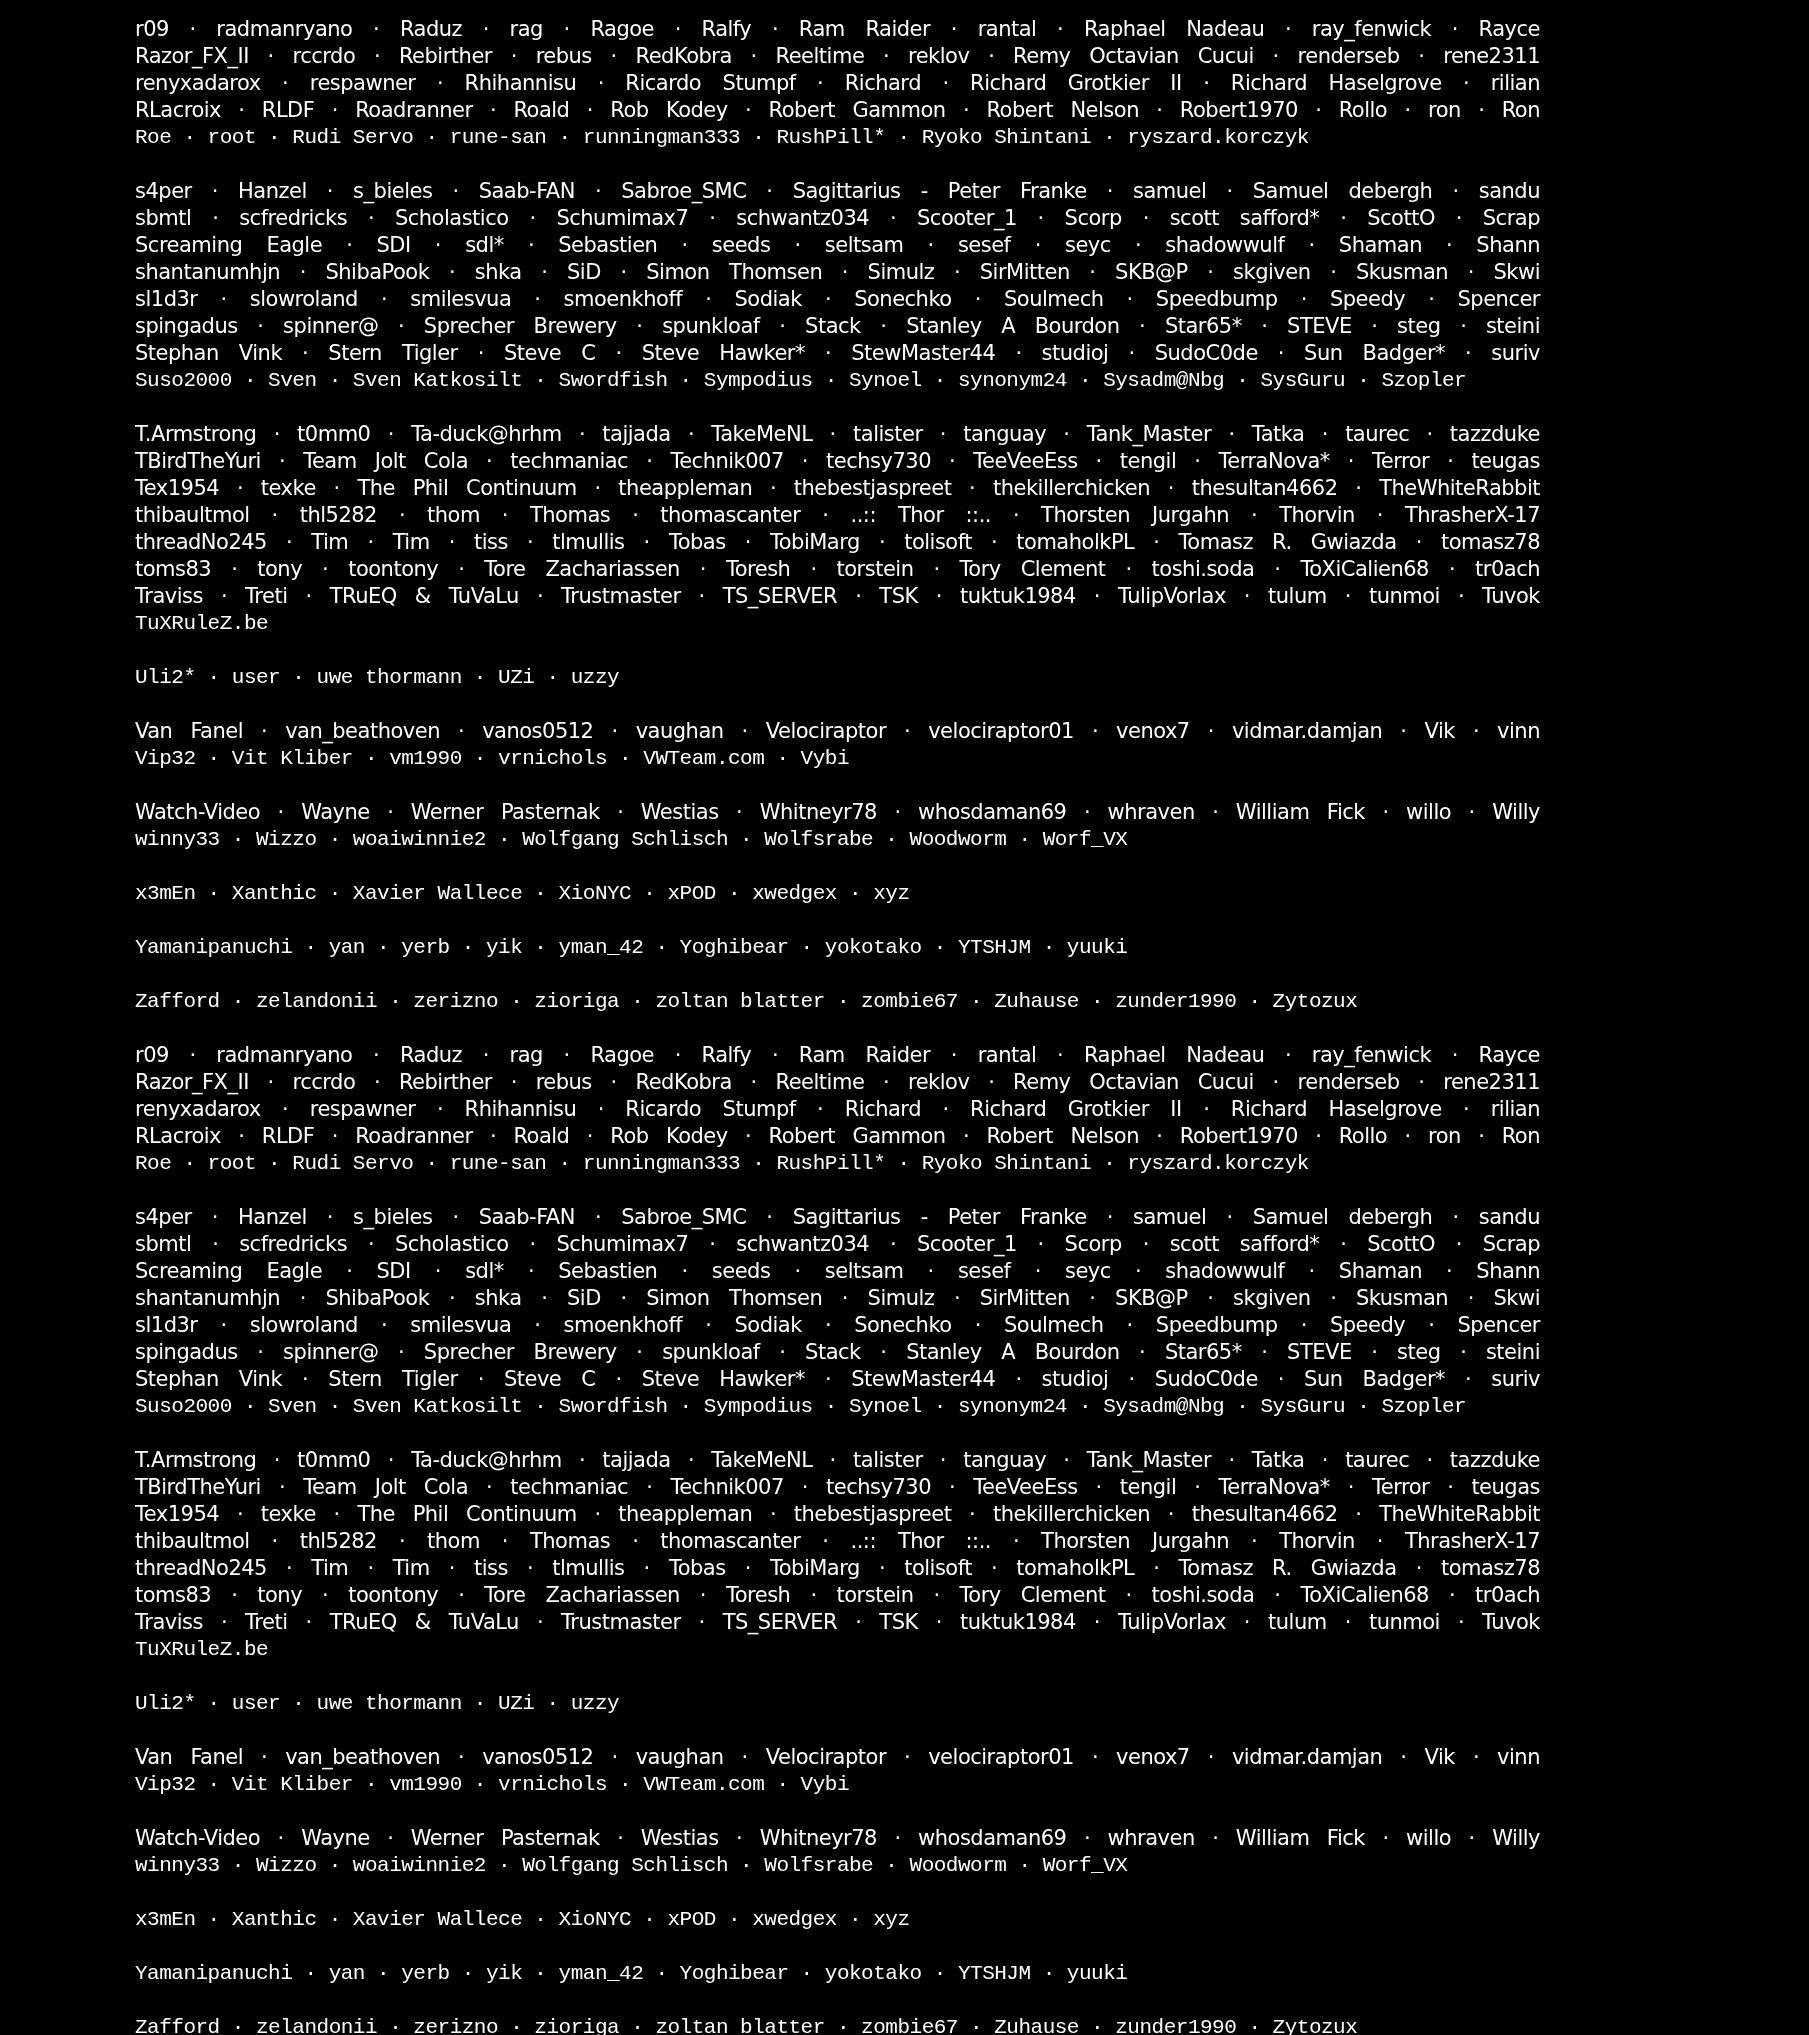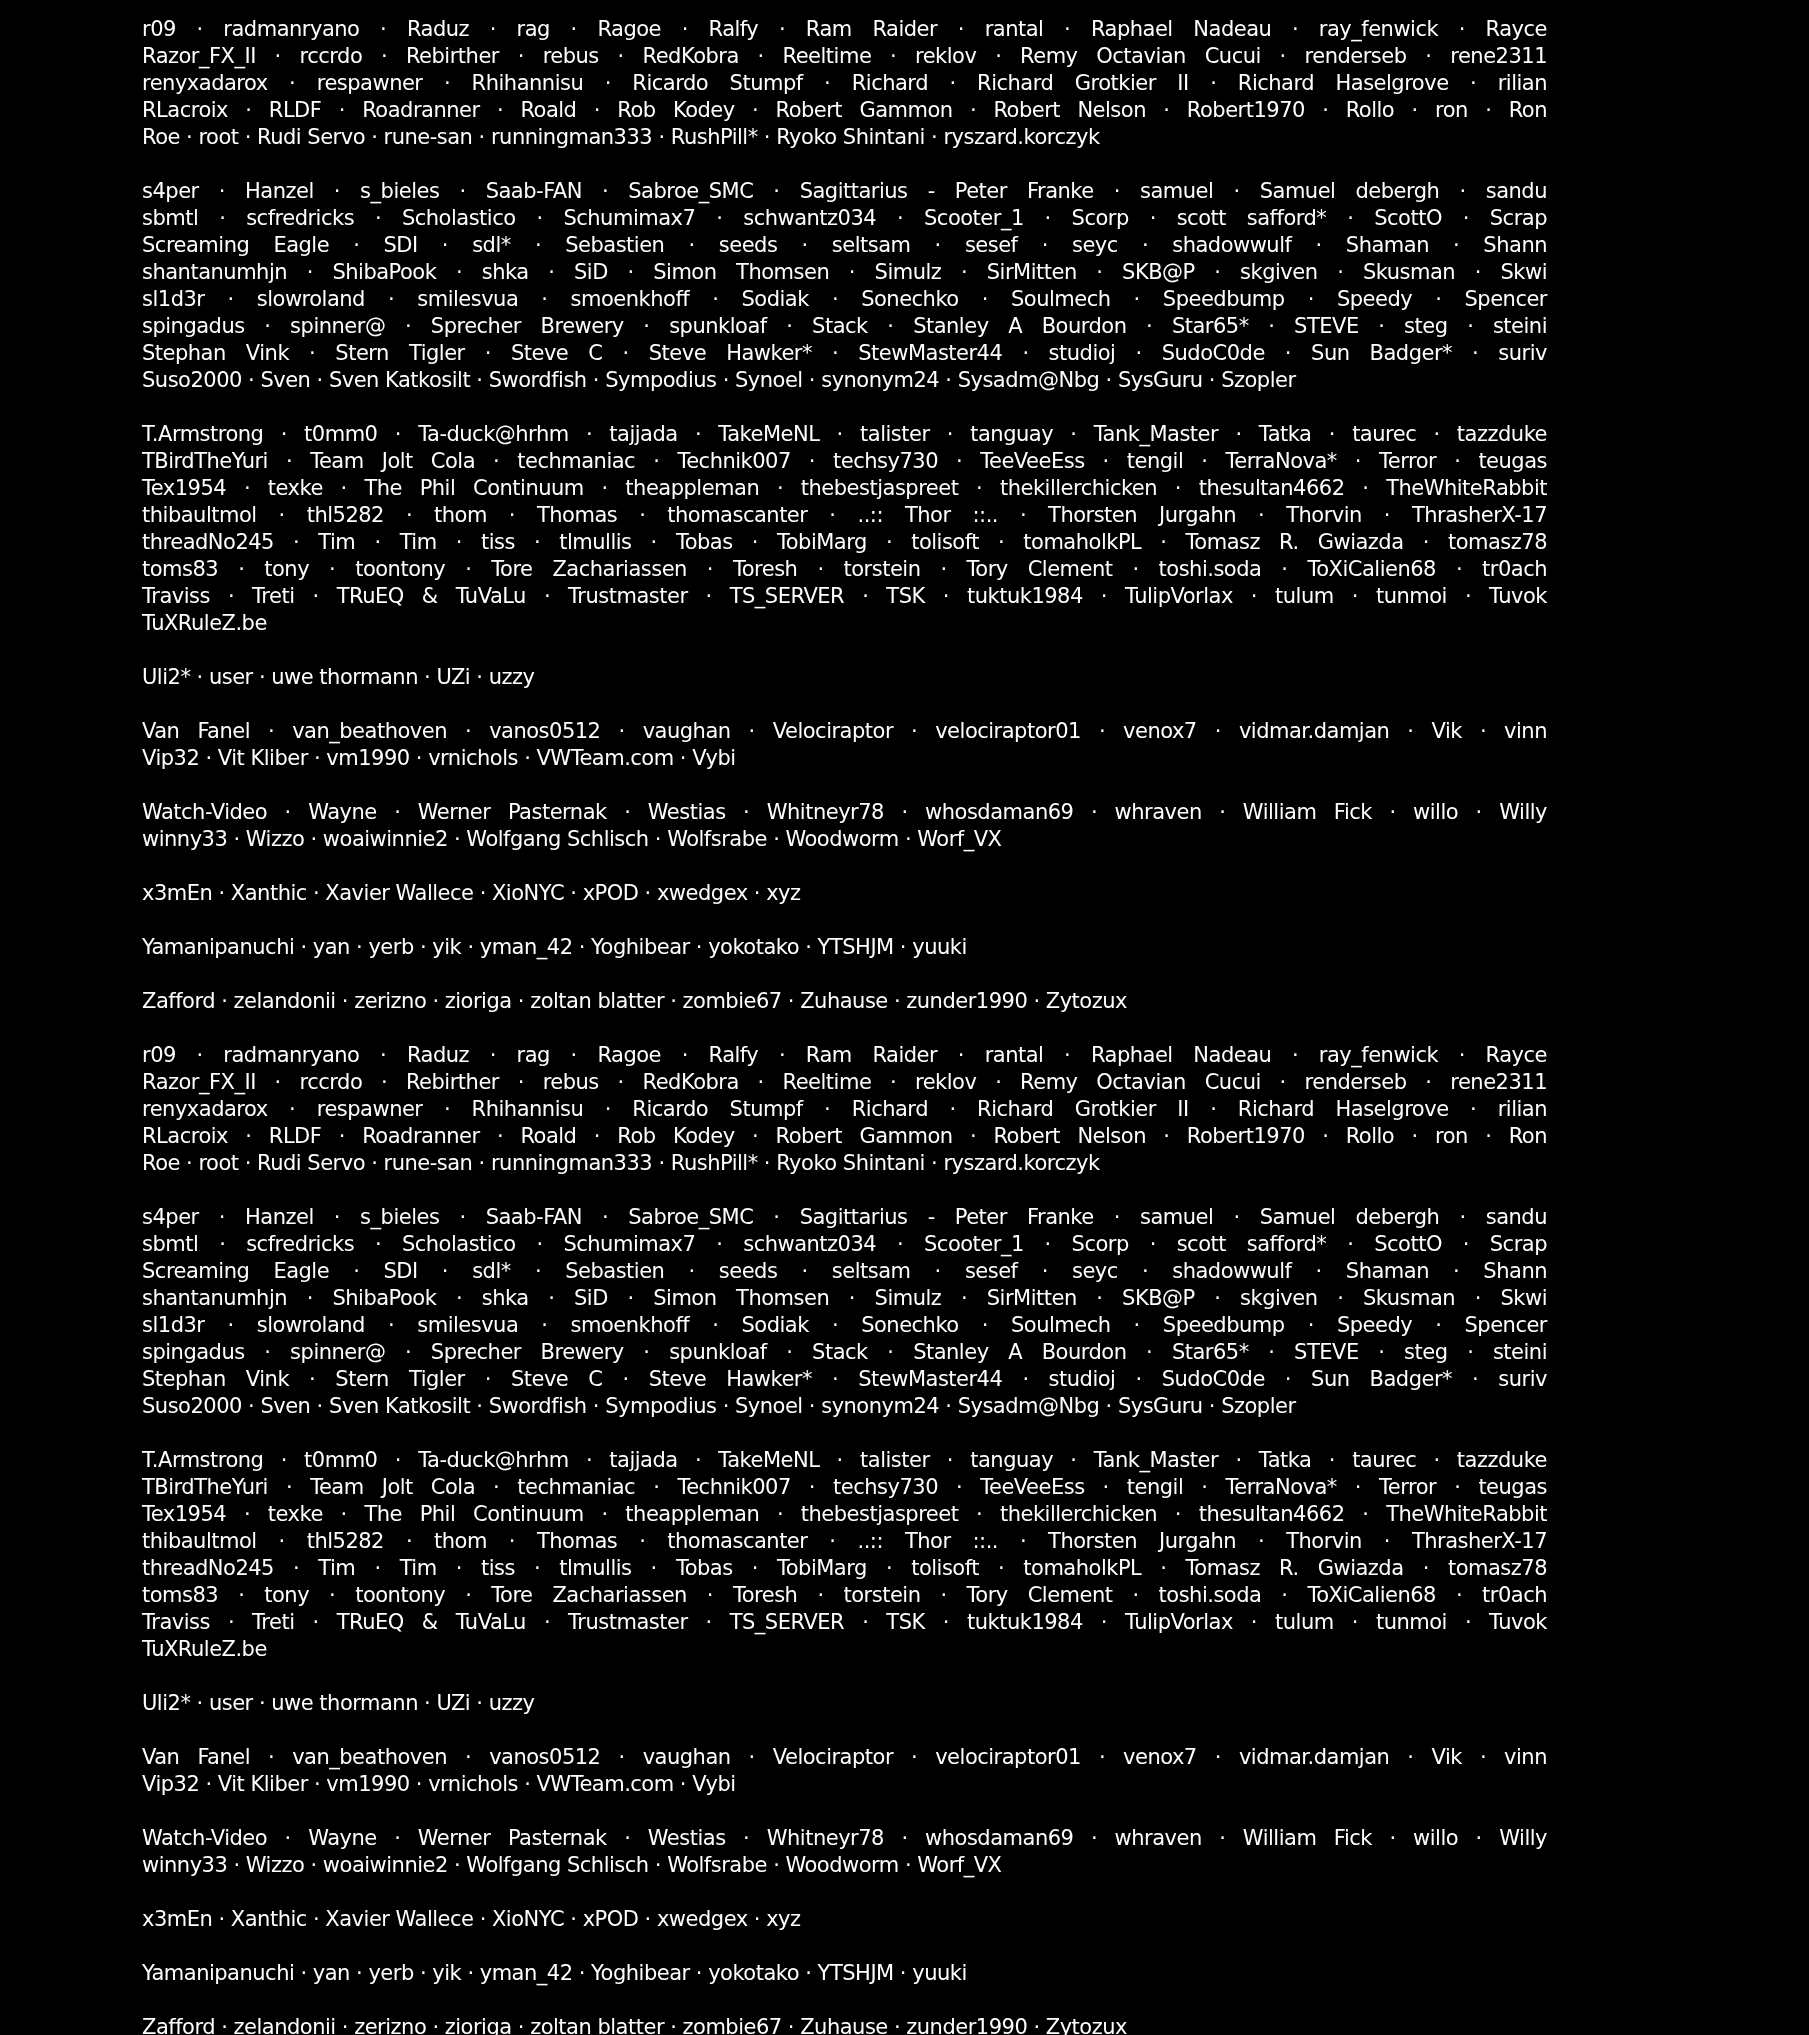--- a/index.html
+++ b/index.html
@@ -17,33 +17,33 @@
     width: 1671px;
     height: 2035px;
     padding: 16.3px 131px 0 135px;
     background: #000000;
     color: #ffffff;
     font-family: "DejaVu Sans", "Liberation Sans", sans-serif;
     font-size: 21px;
     line-height: 27px;
     letter-spacing: -0.5px;
     overflow: hidden;
-    margin-left: 7px;
   }
   .credits-group {
     margin: 0 0 27px 0;
   }
   .credits-line {
     text-align: justify;
     text-align-last: justify;
     white-space: normal;
   }
   .credits-line.last {
     text-align: left;
     text-align-last: left;
+    font-family: Liberation Mono, monospace;
   }
 </style>
 </head>
 <body>
 
 <main class="credits-page">
     <div class="credits-group">
       <div class="credits-line">r09 · radmanryano · Raduz · rag · Ragoe · Ralfy · Ram Raider · rantal · Raphael Nadeau · ray_fenwick · Rayce</div>
       <div class="credits-line">Razor_FX_II · rccrdo · Rebirther · rebus · RedKobra · Reeltime · reklov · Remy Octavian Cucui · renderseb · rene2311</div>
       <div class="credits-line">renyxadarox · respawner · Rhihannisu · Ricardo Stumpf · Richard · Richard Grotkier II · Richard Haselgrove · rilian</div>

